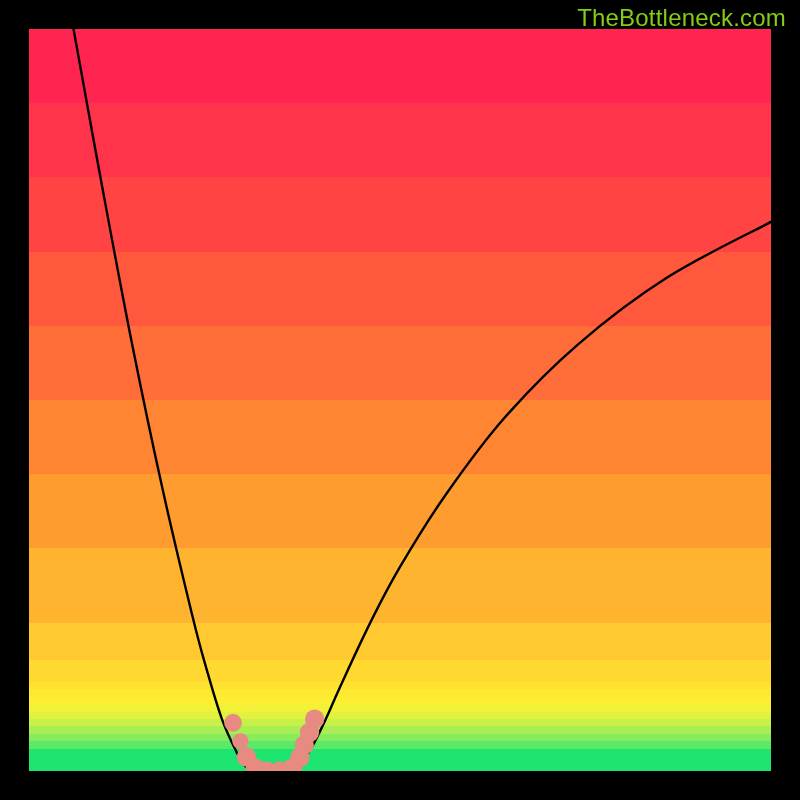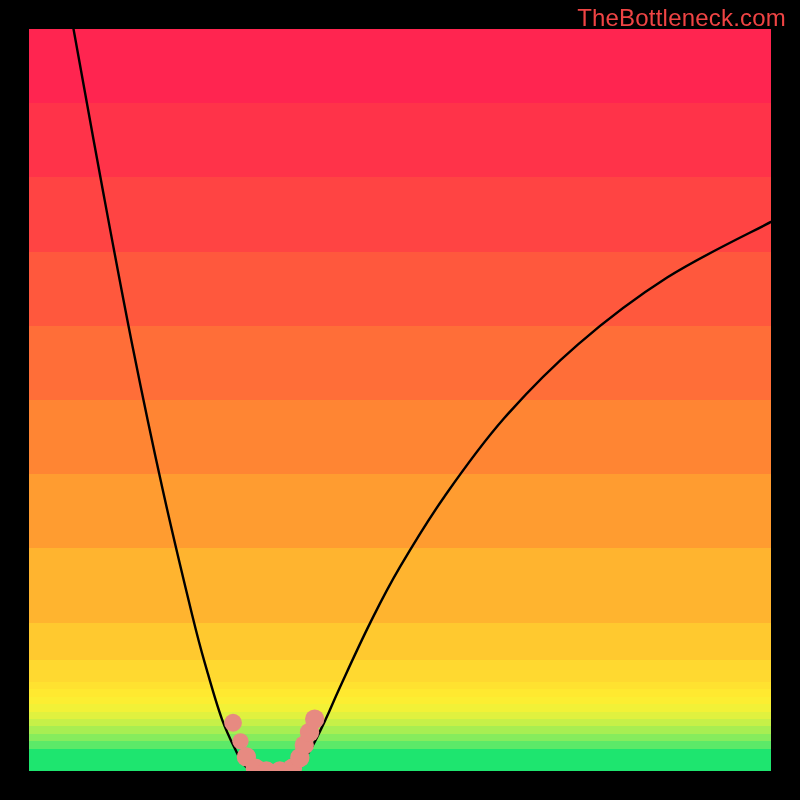--- a/index.html
+++ b/index.html
@@ -14,21 +14,21 @@
   .outer {
     width: 800px;
     height: 800px;
     background: #000;
     position: relative;
   }
   .watermark {
     position: absolute;
     top: 4px;
     right: 14px;
-    color: #ef4444;
+    color: #84cc16;
     font-size: 24px;
     font-weight: 500;
     letter-spacing: 0.2px;
     z-index: 10;
     user-select: none;
   }
   .plot-area {
     position: absolute;
     left: 29px;
     top: 29px;

